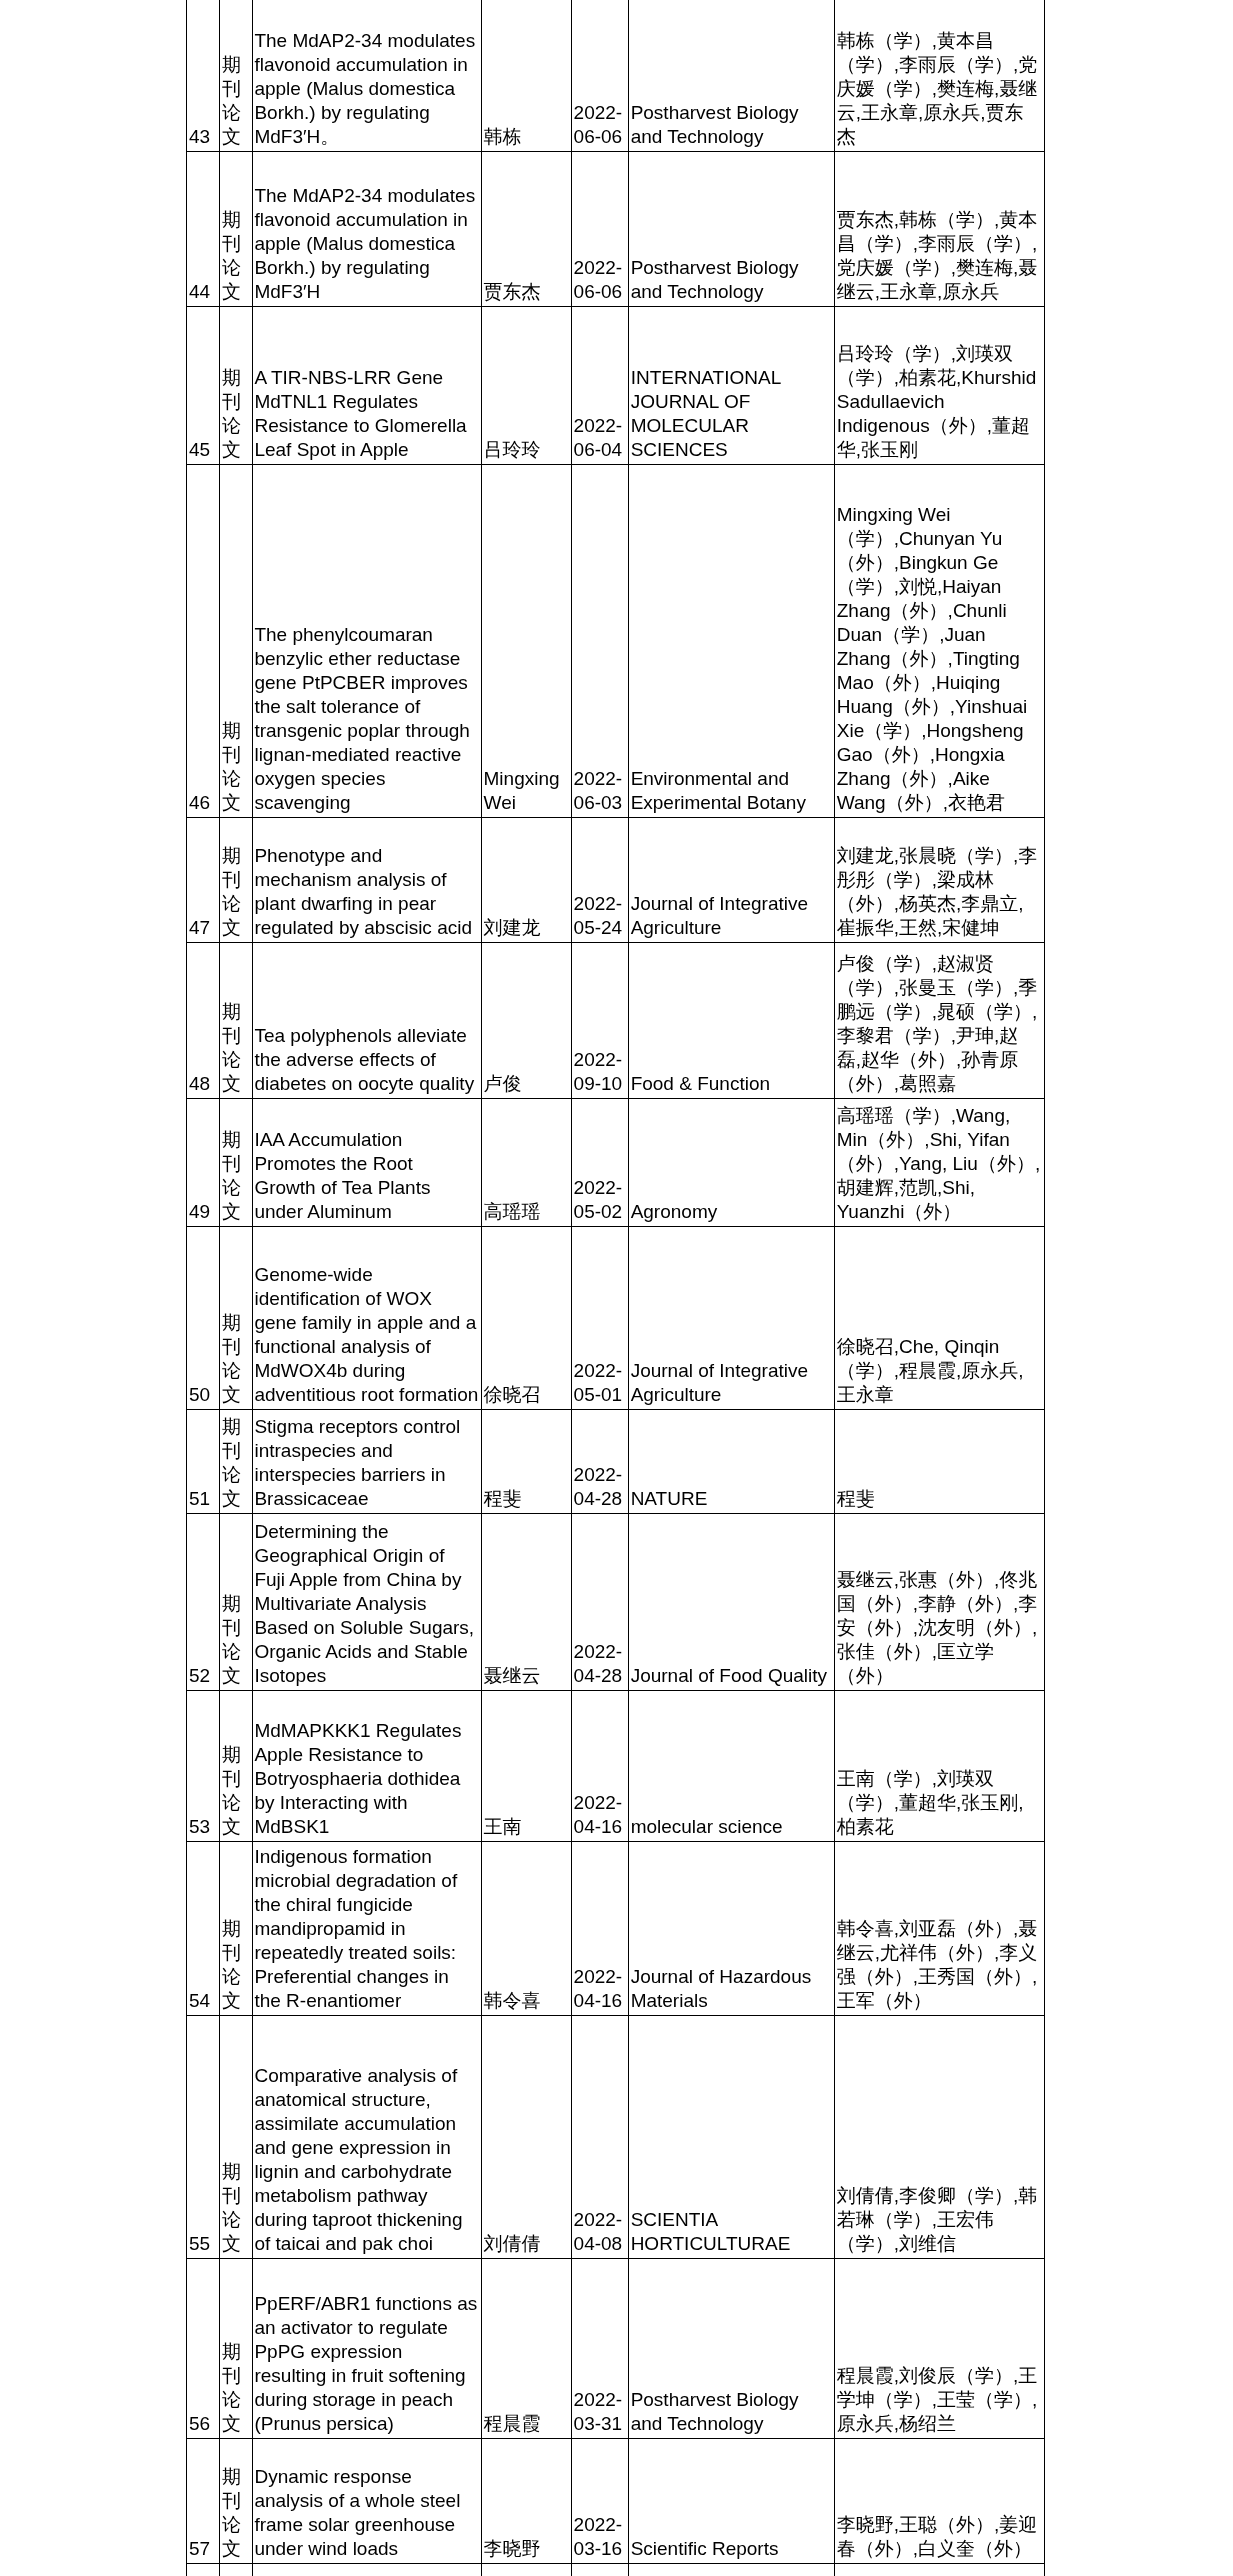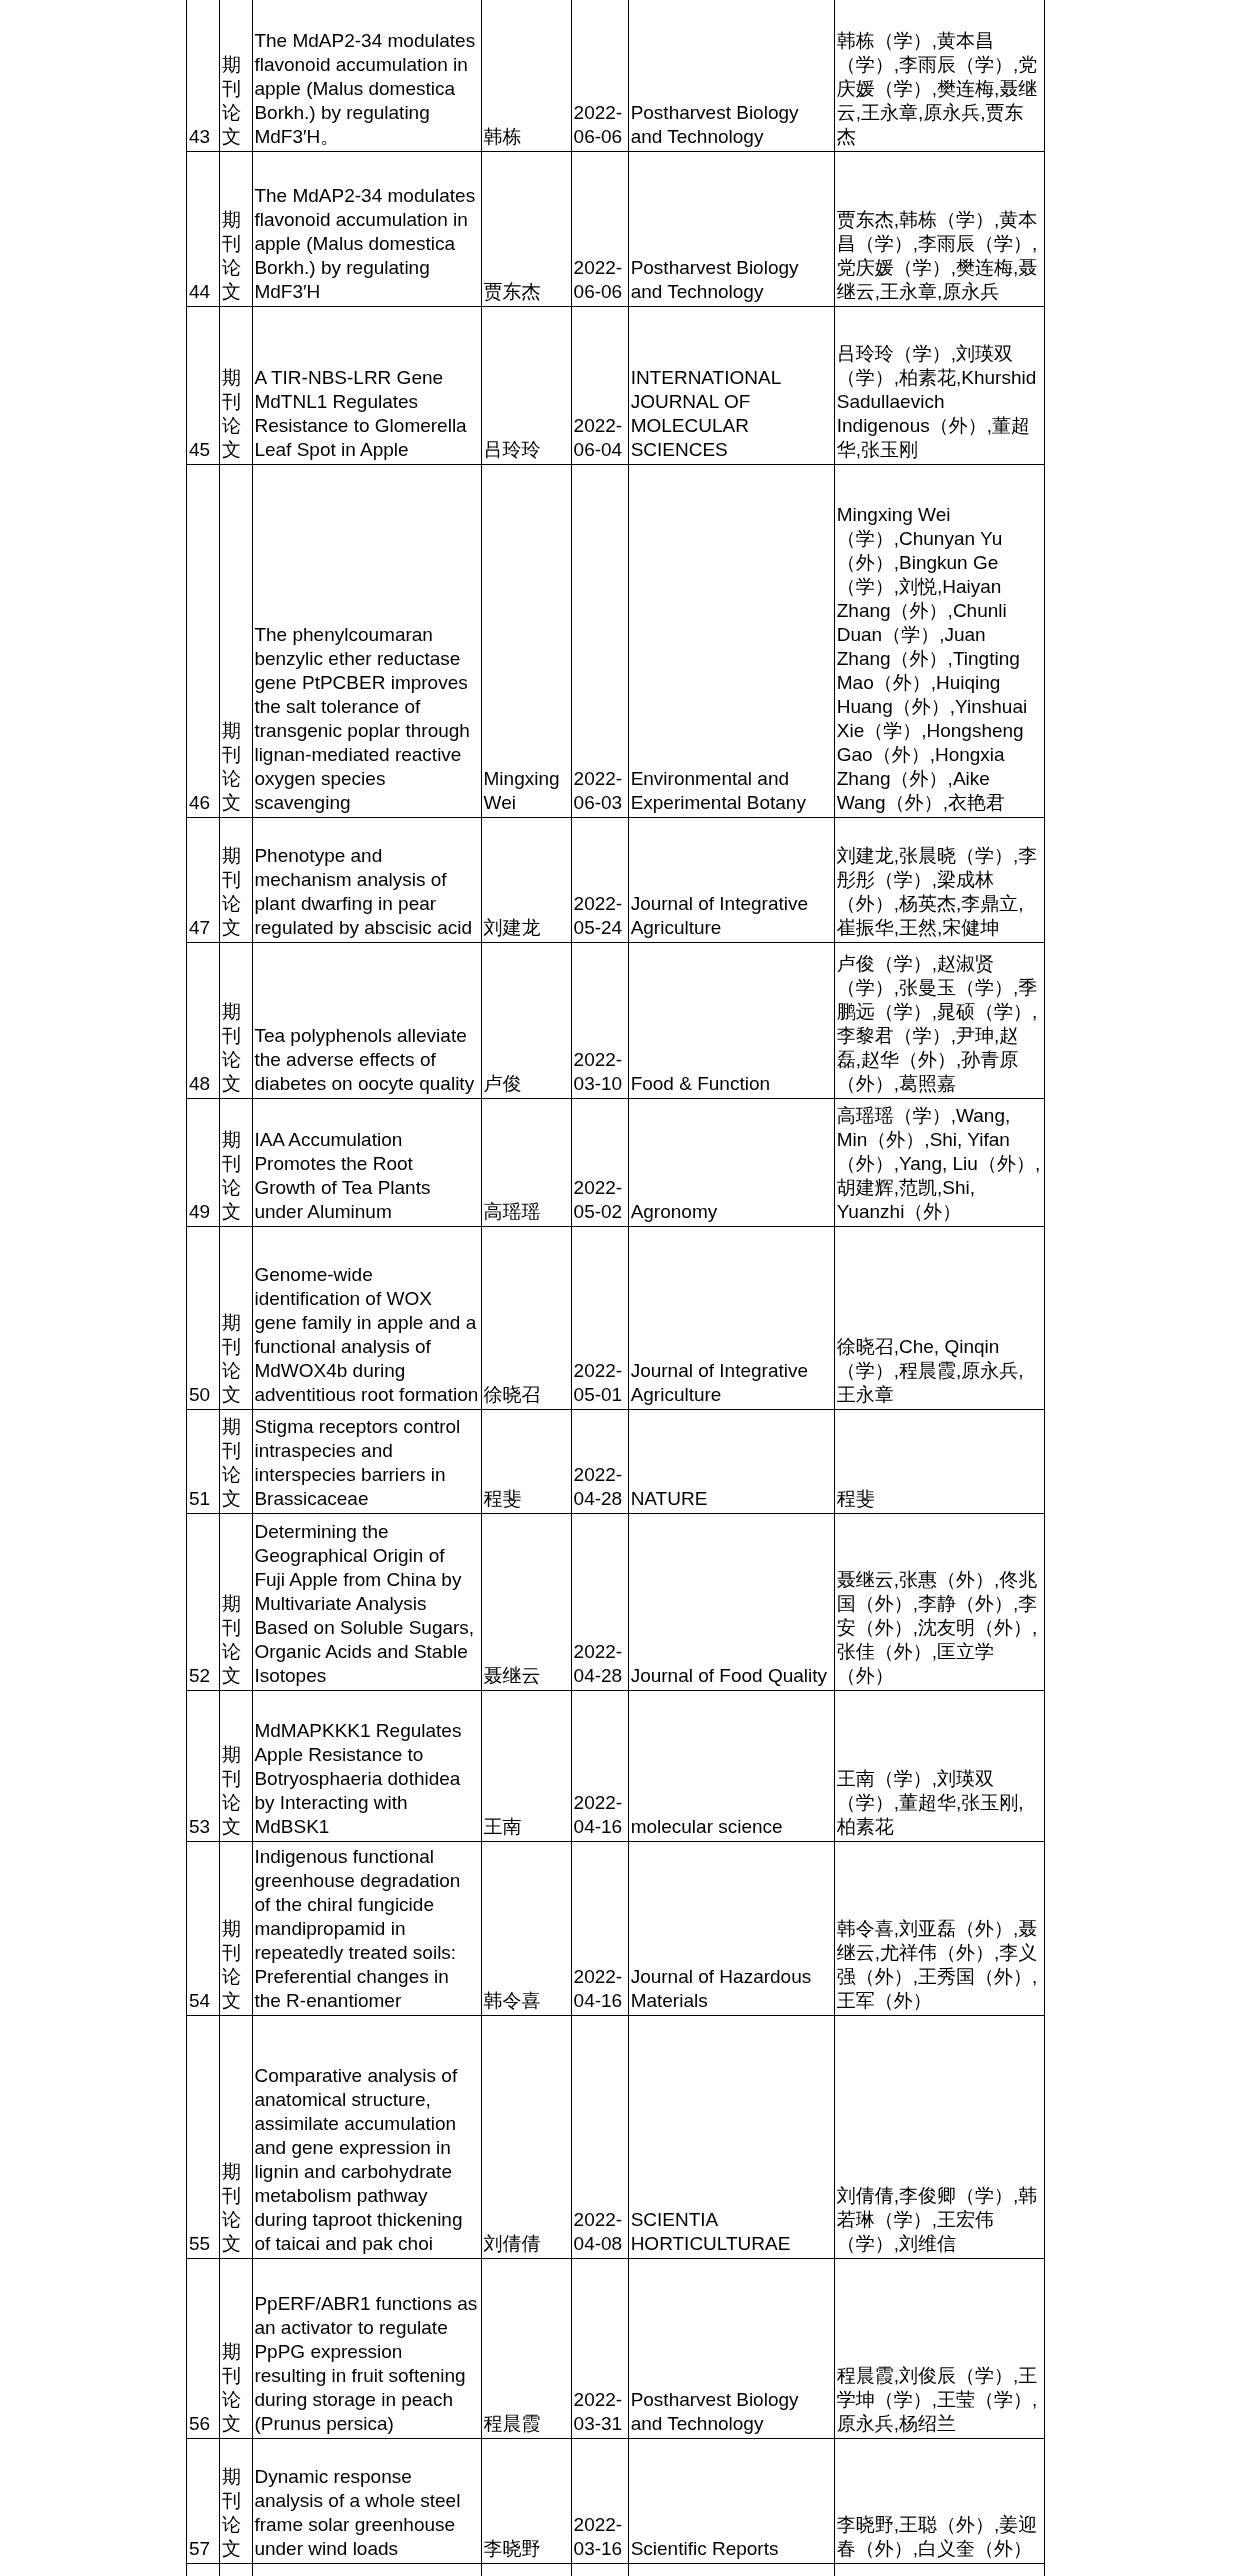--- a/index.html
+++ b/index.html
@@ -120,21 +120,21 @@
     <td class="c-author">刘建龙</td>
     <td class="c-date">2022-05-24</td>
     <td class="c-journal">Journal of Integrative Agriculture</td>
     <td class="c-coauth">刘建龙,张晨晓（学）,李彤彤（学）,梁成林（外）,杨英杰,李鼎立,崔振华,王然,宋健坤</td>
   </tr>
         <tr>
     <td class="c-num">48</td>
     <td class="c-type">期刊论文</td>
     <td class="c-title">Tea polyphenols alleviate the adverse effects of diabetes on oocyte quality</td>
     <td class="c-author">卢俊</td>
-    <td class="c-date">2022-03-10</td>
+    <td class="c-date">2022-09-10</td>
     <td class="c-journal">Food &amp; Function</td>
     <td class="c-coauth">卢俊（学）,赵淑贤（学）,张曼玉（学）,季鹏远（学）,晁硕（学）,李黎君（学）,尹珅,赵磊,赵华（外）,孙青原（外）,葛照嘉</td>
   </tr>
         <tr>
     <td class="c-num">49</td>
     <td class="c-type">期刊论文</td>
     <td class="c-title">IAA Accumulation Promotes the Root Growth of Tea Plants under Aluminum</td>
     <td class="c-author">高瑶瑶</td>
     <td class="c-date">2022-05-02</td>
     <td class="c-journal">Agronomy</td>
@@ -172,21 +172,21 @@
     <td class="c-type">期刊论文</td>
     <td class="c-title">MdMAPKKK1 Regulates Apple Resistance to Botryosphaeria dothidea by Interacting with MdBSK1</td>
     <td class="c-author">王南</td>
     <td class="c-date">2022-04-16</td>
     <td class="c-journal">molecular science</td>
     <td class="c-coauth">王南（学）,刘瑛双（学）,董超华,张玉刚,柏素花</td>
   </tr>
         <tr>
     <td class="c-num">54</td>
     <td class="c-type">期刊论文</td>
-    <td class="c-title">Indigenous functional greenhouse degradation of the chiral fungicide mandipropamid in repeatedly treated soils: Preferential changes in the R-enantiomer</td>
+    <td class="c-title">Indigenous formation microbial degradation of the chiral fungicide mandipropamid in repeatedly treated soils: Preferential changes in the R-enantiomer</td>
     <td class="c-author">韩令喜</td>
     <td class="c-date">2022-04-16</td>
     <td class="c-journal">Journal of Hazardous Materials</td>
     <td class="c-coauth">韩令喜,刘亚磊（外）,聂继云,尤祥伟（外）,李义强（外）,王秀国（外）,王军（外）</td>
   </tr>
         <tr>
     <td class="c-num">55</td>
     <td class="c-type">期刊论文</td>
     <td class="c-title">Comparative analysis of anatomical structure, assimilate accumulation and  gene expression in lignin and carbohydrate metabolism pathway during  taproot thickening of taicai and pak choi</td>
     <td class="c-author">刘倩倩</td>

